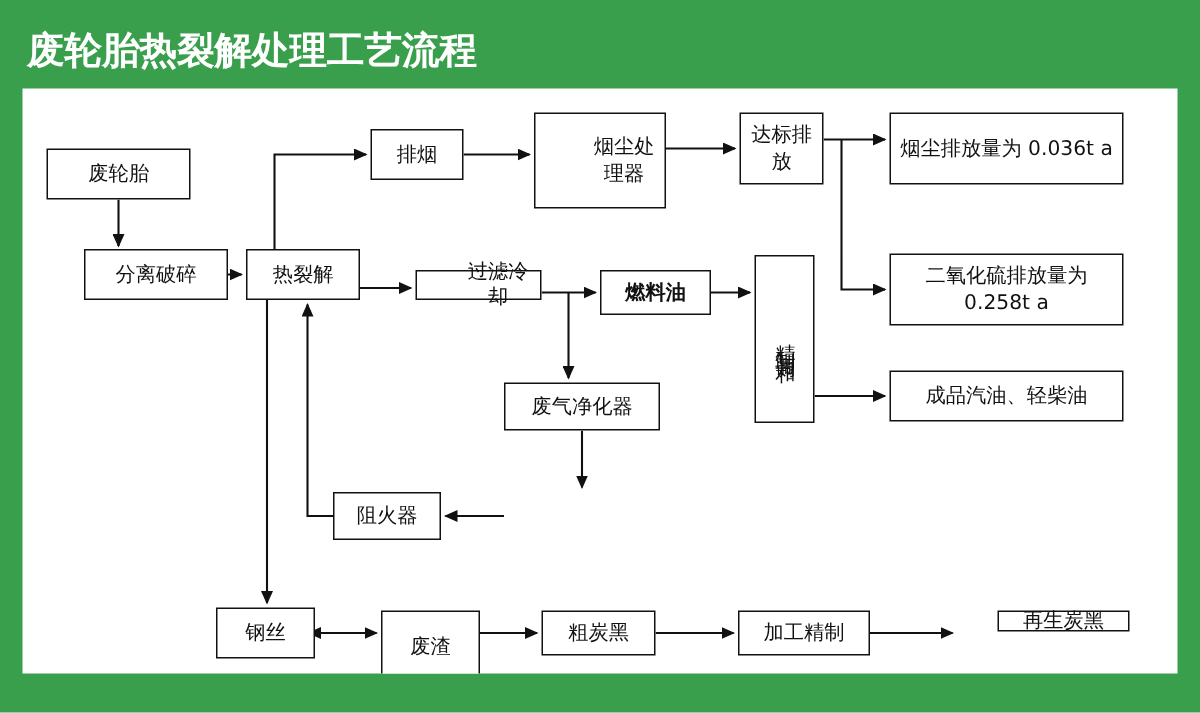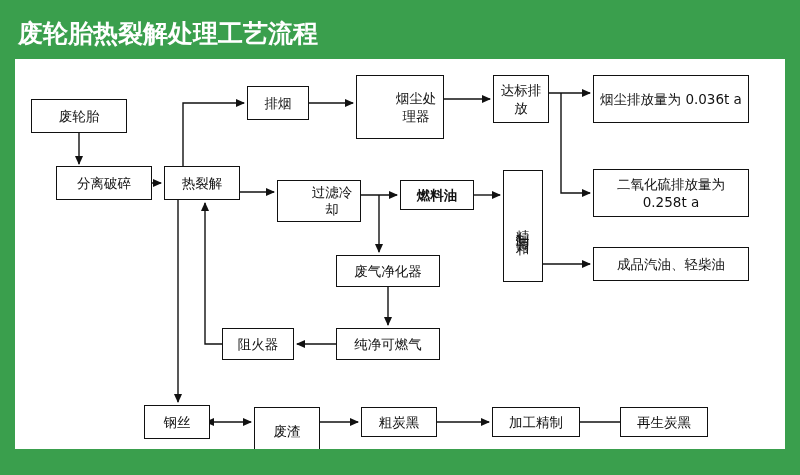--- a/index.html
+++ b/index.html
@@ -117,38 +117,37 @@
     <div class="node" style="left:232px;top:27px;width:62px;height:34px;">排烟</div>
 
     <div class="node two-line" style="left:341px;top:16px;width:88px;height:64px;padding-left:34px;">烟尘处理器</div>
 
     <div class="node two-line" style="left:478px;top:16px;width:56px;height:48px;">达标排放</div>
 
     <div class="node two-line" style="left:578px;top:16px;width:156px;height:48px;">烟尘排放量为 0.036t a</div>
 
     <div class="node two-line" style="left:578px;top:110px;width:156px;height:48px;">二氧化硫排放量为 0.258t a</div>
 
-    <div class="node" style="left:262px;top:121px;width:84px;height:42px;padding-left:28px;">过滤冷却</div>
+    <div class="node" style="left:262px;top:121px;width:84px;height:20px;padding-left:28px;">过滤冷却</div>
 
     <div class="node" style="left:385px;top:121px;width:74px;height:30px;font-weight:bold;">燃料油</div>
 
     <div class="node vertical" style="left:488px;top:111px;width:40px;height:112px;">精制与调和</div>
 
     <div class="node" style="left:578px;top:188px;width:156px;height:34px;">成品汽油、轻柴油</div>
 
     <div class="node" style="left:321px;top:196px;width:104px;height:32px;">废气净化器</div>
 
-    <div class="node" style="left:321px;top:269px;width:104px;height:32px;">纯净可燃气</div>
 
     <div class="node" style="left:207px;top:269px;width:72px;height:32px;">阻火器</div>
 
     <div class="node" style="left:129px;top:346px;width:66px;height:34px;">钢丝</div>
 
     <div class="node" style="left:239px;top:348px;width:66px;height:48px;">废渣</div>
 
     <div class="node" style="left:346px;top:348px;width:76px;height:30px;">粗炭黑</div>
 
     <div class="node" style="left:477px;top:348px;width:88px;height:30px;">加工精制</div>
 
-    <div class="node" style="left:605px;top:348px;width:88px;height:30px;text-align:center;">再生炭黑</div>
+    <div class="node" style="left:650px;top:348px;width:88px;height:14px;text-align:center;">再生炭黑</div>
 
   </div>
 </div>
 
 </body></html>

